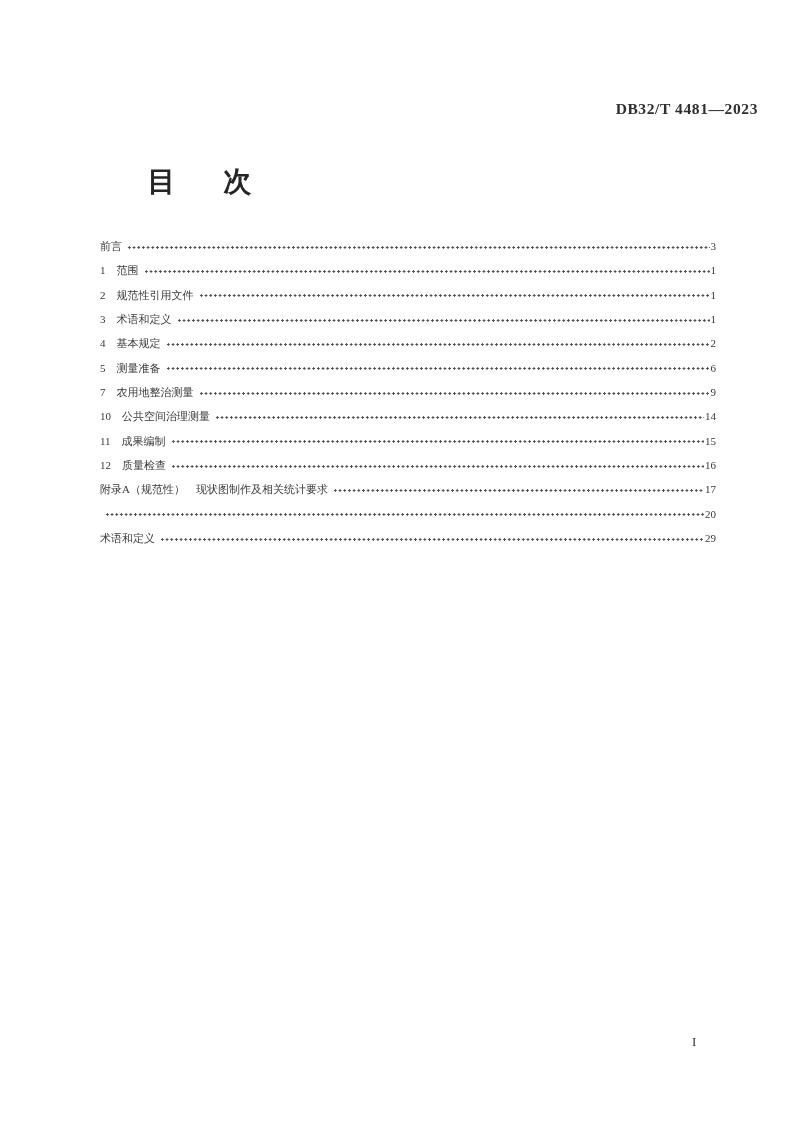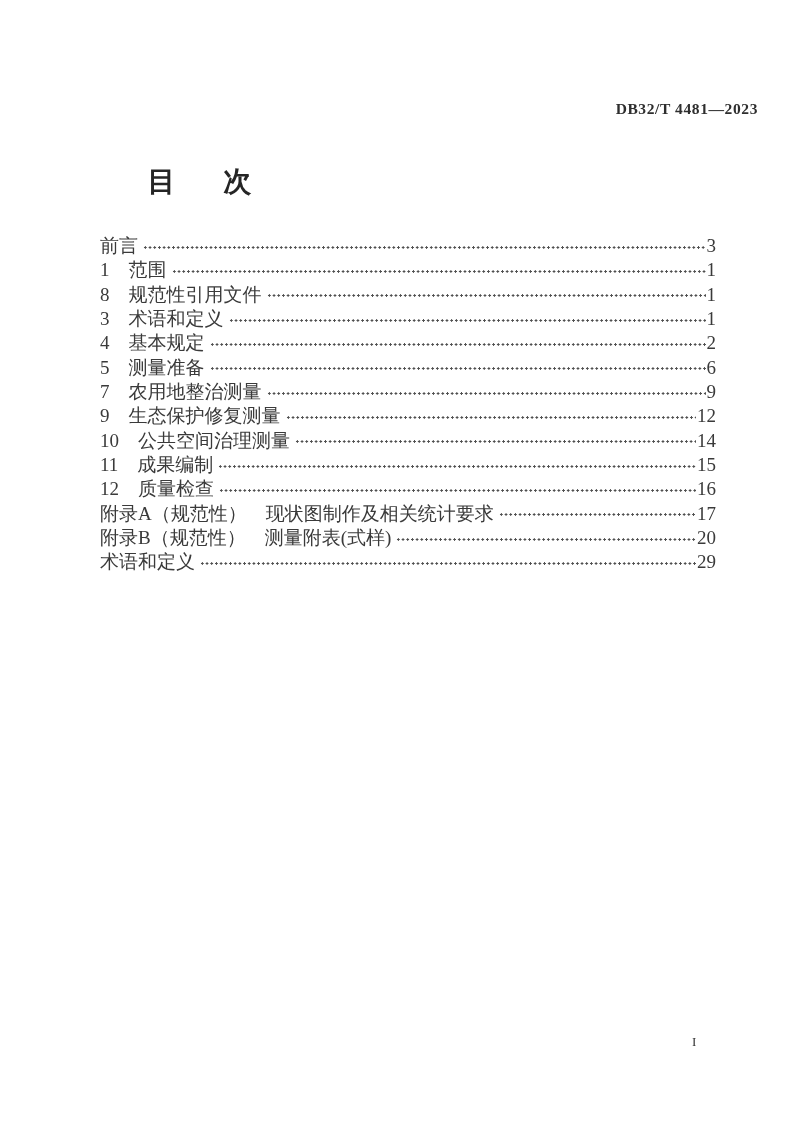--- a/index.html
+++ b/index.html
@@ -42,21 +42,21 @@
   .toc {
     position: absolute;
     top: 234px;
     left: 100px;
     width: 616px;
   }
   .toc-row {
     display: flex;
     align-items: center;
     height: 24.35px;
-    font-size: 19px;
+    font-size: 11px;
     line-height: 24.35px;
   }
   .toc-label {
     flex: none;
     white-space: pre;
     color: #3a3a3a;
   }
   .toc-leader {
     flex: 1 1 auto;
     height: 3px;
@@ -94,21 +94,21 @@
         <span class="toc-label">前言</span>
         <span class="toc-leader"></span>
         <span class="toc-page">3</span>
       </div>
       <div class="toc-row">
         <span class="toc-label">1　范围</span>
         <span class="toc-leader"></span>
         <span class="toc-page">1</span>
       </div>
       <div class="toc-row">
-        <span class="toc-label">8　规范性引用文件</span>
+        <span class="toc-label">2　规范性引用文件</span>
         <span class="toc-leader"></span>
         <span class="toc-page">1</span>
       </div>
       <div class="toc-row">
         <span class="toc-label">3　术语和定义</span>
         <span class="toc-leader"></span>
         <span class="toc-page">1</span>
       </div>
       <div class="toc-row">
         <span class="toc-label">4　基本规定</span>
@@ -119,46 +119,40 @@
         <span class="toc-label">5　测量准备</span>
         <span class="toc-leader"></span>
         <span class="toc-page">6</span>
       </div>
       <div class="toc-row">
         <span class="toc-label">7　农用地整治测量</span>
         <span class="toc-leader"></span>
         <span class="toc-page">9</span>
       </div>
       <div class="toc-row">
-        <span class="toc-label">9　生态保护修复测量</span>
-        <span class="toc-leader"></span>
-        <span class="toc-page">12</span>
-      </div>
-      <div class="toc-row">
         <span class="toc-label">10　公共空间治理测量</span>
         <span class="toc-leader"></span>
         <span class="toc-page">14</span>
       </div>
       <div class="toc-row">
         <span class="toc-label">11　成果编制</span>
         <span class="toc-leader"></span>
         <span class="toc-page">15</span>
       </div>
       <div class="toc-row">
         <span class="toc-label">12　质量检查</span>
         <span class="toc-leader"></span>
         <span class="toc-page">16</span>
       </div>
       <div class="toc-row">
         <span class="toc-label">附录A（规范性）　现状图制作及相关统计要求</span>
         <span class="toc-leader"></span>
         <span class="toc-page">17</span>
       </div>
       <div class="toc-row">
-        <span class="toc-label">附录B（规范性）　测量附表(式样)</span>
         <span class="toc-leader"></span>
         <span class="toc-page">20</span>
       </div>
       <div class="toc-row">
         <span class="toc-label">术语和定义</span>
         <span class="toc-leader"></span>
         <span class="toc-page">29</span>
       </div>
     </div>
 

